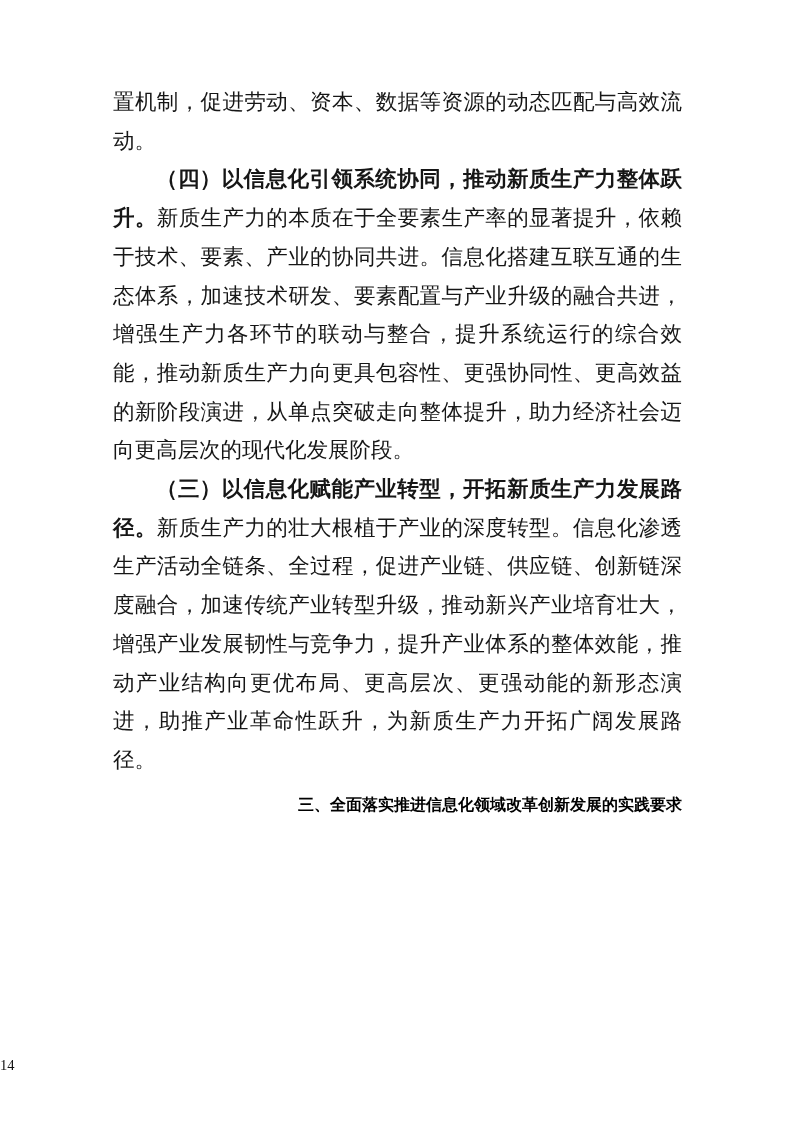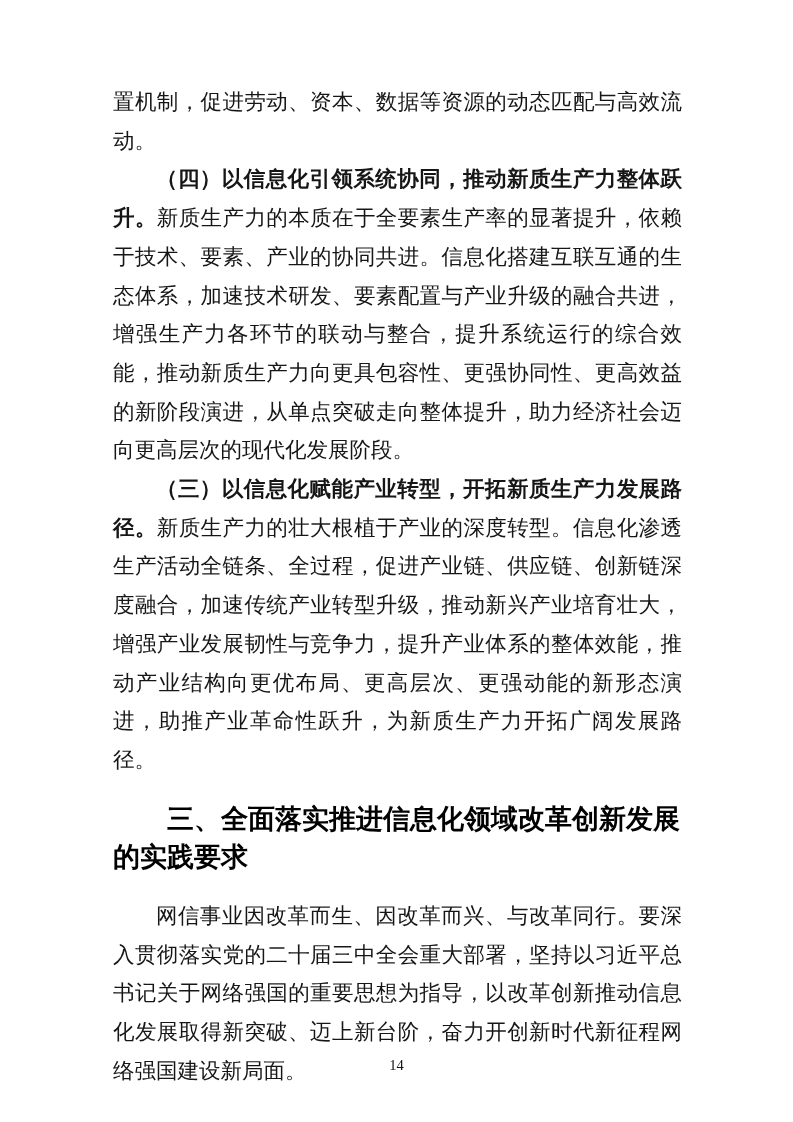--- a/index.html
+++ b/index.html
@@ -30,50 +30,49 @@
     font-family: Liberation Serif, serif;
   }
   .indent-2em {
     text-indent: 2em;
   }
   .lead-bold {
     font-weight: bold;
   }
   .section-heading {
     font-family: "Liberation Sans", sans-serif;
-    font-size: 27px;
+    font-size: 16px;
     font-weight: bold;
     line-height: 38.7px;
     color: #000000;
-    margin: 20px 0;
+    margin: 6px 0;
     text-indent: 2em;
-    text-align: left;
+    text-align: right;
   }
   .page-number {
     position: absolute;
     left: 0;
     right: 0;
     top: 1056px;
-    text-align: center;
+    text-align: left;
     font-size: 14.5px;
     line-height: 18px;
     color: #111111;
     font-family: "Liberation Serif", serif;
   }
 </style>
 </head>
 <body>
 
 <div class="page-body">
 
   <p>置机制，促进劳动、资本、数据等资源的动态匹配与高效流动。</p>
 
   <p class="indent-2em"><b class="lead-bold">（四）以信息化引领系统协同，推动新质生产力整体跃升。</b><span>新质生产力的本质在于全要素生产率的显著提升，依赖于技术、要素、产业的协同共进。信息化搭建互联互通的生态体系，加速技术研发、要素配置与产业升级的融合共进，增强生产力各环节的联动与整合，提升系统运行的综合效能，推动新质生产力向更具包容性、更强协同性、更高效益的新阶段演进，从单点突破走向整体提升，助力经济社会迈向更高层次的现代化发展阶段。</span></p>
 
   <p class="indent-2em"><b class="lead-bold">（三）以信息化赋能产业转型，开拓新质生产力发展路径。</b><span>新质生产力的壮大根植于产业的深度转型。信息化渗透生产活动全链条、全过程，促进产业链、供应链、创新链深度融合，加速传统产业转型升级，推动新兴产业培育壮大，增强产业发展韧性与竞争力，提升产业体系的整体效能，推动产业结构向更优布局、更高层次、更强动能的新形态演进，助推产业革命性跃升，为新质生产力开拓广阔发展路径。</span></p>
 
   <h2 class="section-heading">三、全面落实推进信息化领域改革创新发展的实践要求</h2>
 
-  <p class="indent-2em">网信事业因改革而生、因改革而兴、与改革同行。要深入贯彻落实党的二十届三中全会重大部署，坚持以习近平总书记关于网络强国的重要思想为指导，以改革创新推动信息化发展取得新突破、迈上新台阶，奋力开创新时代新征程网络强国建设新局面。</p>
 
 </div>
 
 <div class="page-number">14</div>
 
 </body></html>

